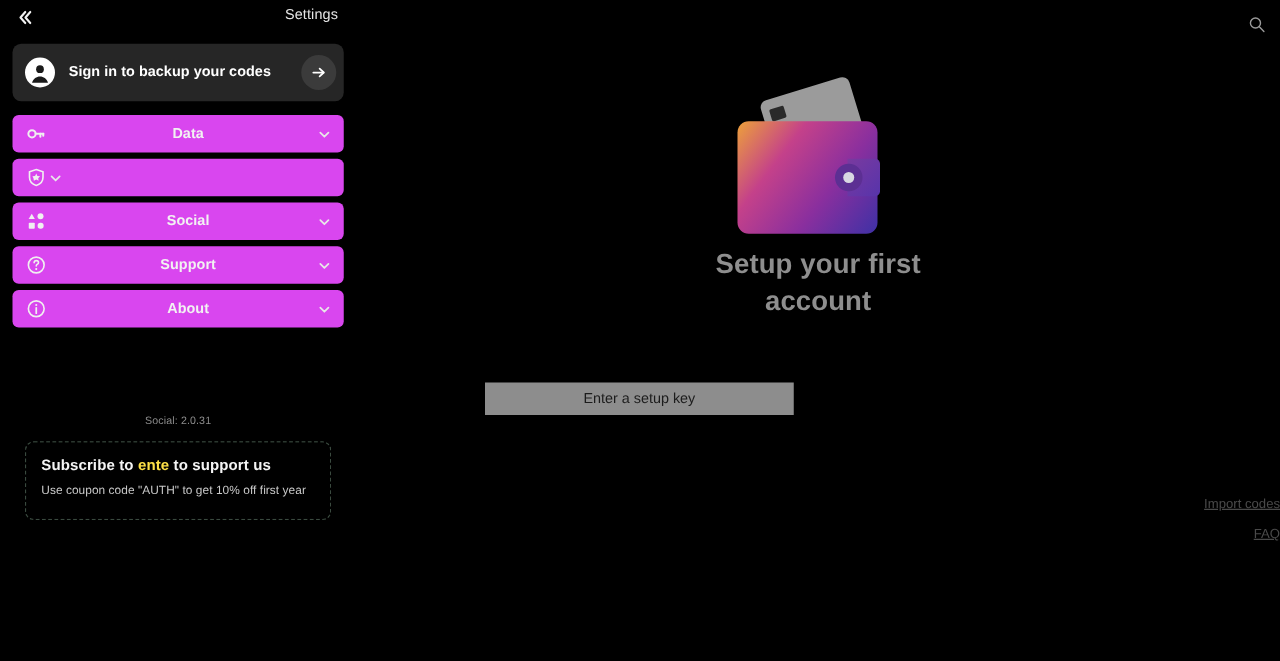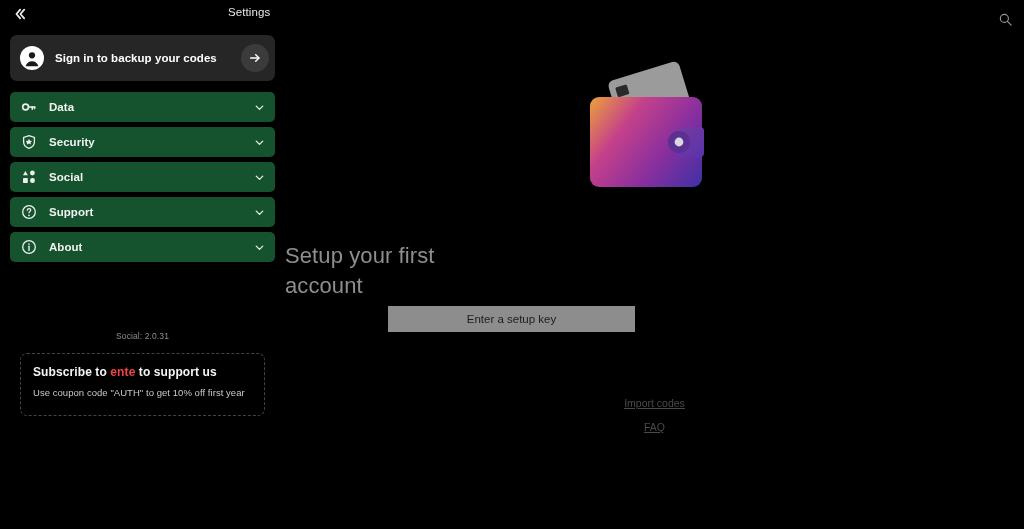--- a/index.html
+++ b/index.html
@@ -52,23 +52,24 @@
     width:28px; height:28px; border-radius:50%;
     background:#3b3b3b; flex:none;
     display:flex; align-items:center; justify-content:center;
     color:#fff; cursor:pointer;
   }
 
   
   .menu { position:absolute; left:10px; top:66px; width:265px; }
   .menu-row {
     position:relative; height:30px; margin-bottom:5px;
-    background:#14532d; border-radius:5px;
+    background:#d946ef; border-radius:5px;
     display:flex; align-items:center; padding:0 9px 0 10px;
     cursor:pointer;
+    text-align:center;
   }
   .menu-icon {
     width:17px; height:17px; flex:none; color:#f0f0f0;
     display:flex; align-items:center; justify-content:center;
   }
   .menu-label {
     margin-left:12px; font-size:11.5px; font-weight:bold; color:#f2f2f2;
     letter-spacing:.05px; flex:1;
   }
   .chev { width:14px; height:14px; flex:none; color:#e8e8e8; display:flex; align-items:center; justify-content:center; }
@@ -77,49 +78,49 @@
     position:absolute; left:0; top:305px; width:285px;
     text-align:center; font-size:8.5px; color:#8c8c8c; letter-spacing:.1px;
   }
 
   .subscribe-card {
     position:absolute; left:20px; top:327px; width:245px; height:63px;
     border:1px dashed #3a4a3f; border-radius:7px;
     padding:11px 12px 0 12px;
   }
   .sub-title { font-size:12px; font-weight:bold; color:#f4f4f4; letter-spacing:.1px; }
-  .sub-title .brand { color:#ef4444;text-align:right; }
+  .sub-title .brand { color:#fde047;text-align:right; }
   .sub-sub { margin-top:8px; font-size:9.5px; color:#c9c9c9; letter-spacing:.05px; }
 
   
   .main { position:absolute; left:285px; top:26px; width:739px; height:503px; }
 
   .wallet-wrap {
     position:absolute; left:0; right:0; top:24px; height:150px;
     display:flex; align-items:center; justify-content:center;
   }
 
   .headline {
     position:absolute; left:0; right:0; top:170px;
-    font-size:22px; font-weight:normal;
-    color:#8e8e8e; line-height:1.36; letter-spacing:.1px;margin-top:45px;
+    text-align:center; font-size:22px; font-weight:bold;
+    color:#8e8e8e; line-height:1.36; letter-spacing:.1px;
   }
   .headline .l2 { display:block; }
 
   .setup-btn {
     position:absolute; left:103px; top:280px; width:247px; height:26px;
     background:#8d8d8d; border:none; border-radius:0;
     font-family:"Liberation Sans", sans-serif;
     font-size:11.5px; color:#1c1c1c; cursor:pointer;
     display:flex; align-items:center; justify-content:center;
   }
 
   .link {
     position:absolute; left:0; right:0;
-    text-align:center; font-size:10.5px; color:#4a4a4a;
+    text-align:right; font-size:10.5px; color:#4a4a4a;
     text-decoration:underline; cursor:pointer;
   }
   .link-import { top:371px; }
   .link-faq { top:395px; }
 </style>
 </head>
 <body>
 
 <div id="app">
 
@@ -177,21 +178,20 @@
         </span>
       </div>
 
       <div class="menu-row">
         <span class="menu-icon">
           <svg width="16" height="16" viewBox="0 0 16 16" fill="none" aria-hidden="true">
             <path d="M8 1.6 13.4 3.4v4.4c0 3.2-2.2 5.6-5.4 6.6-3.2-1-5.4-3.4-5.4-6.6V3.4L8 1.6Z" stroke="currentColor" stroke-width="1.3"></path>
             <path d="M8 4.8l.95 1.9 2.1.3-1.5 1.5.35 2.1L8 9.6l-1.9 1-.35-2.1L4.95 7l2.1-.3L8 4.8Z" fill="currentColor"></path>
           </svg>
         </span>
-        <span class="menu-label">Security</span>
         <span class="chev">
           <svg width="13" height="13" viewBox="0 0 16 16" fill="none" aria-hidden="true">
             <path d="M4 6.3 8 10.3l4-4" stroke="currentColor" stroke-width="1.7" stroke-linecap="round" stroke-linejoin="round"></path>
           </svg>
         </span>
       </div>
 
 
       <div class="menu-row">
         <span class="menu-icon">

